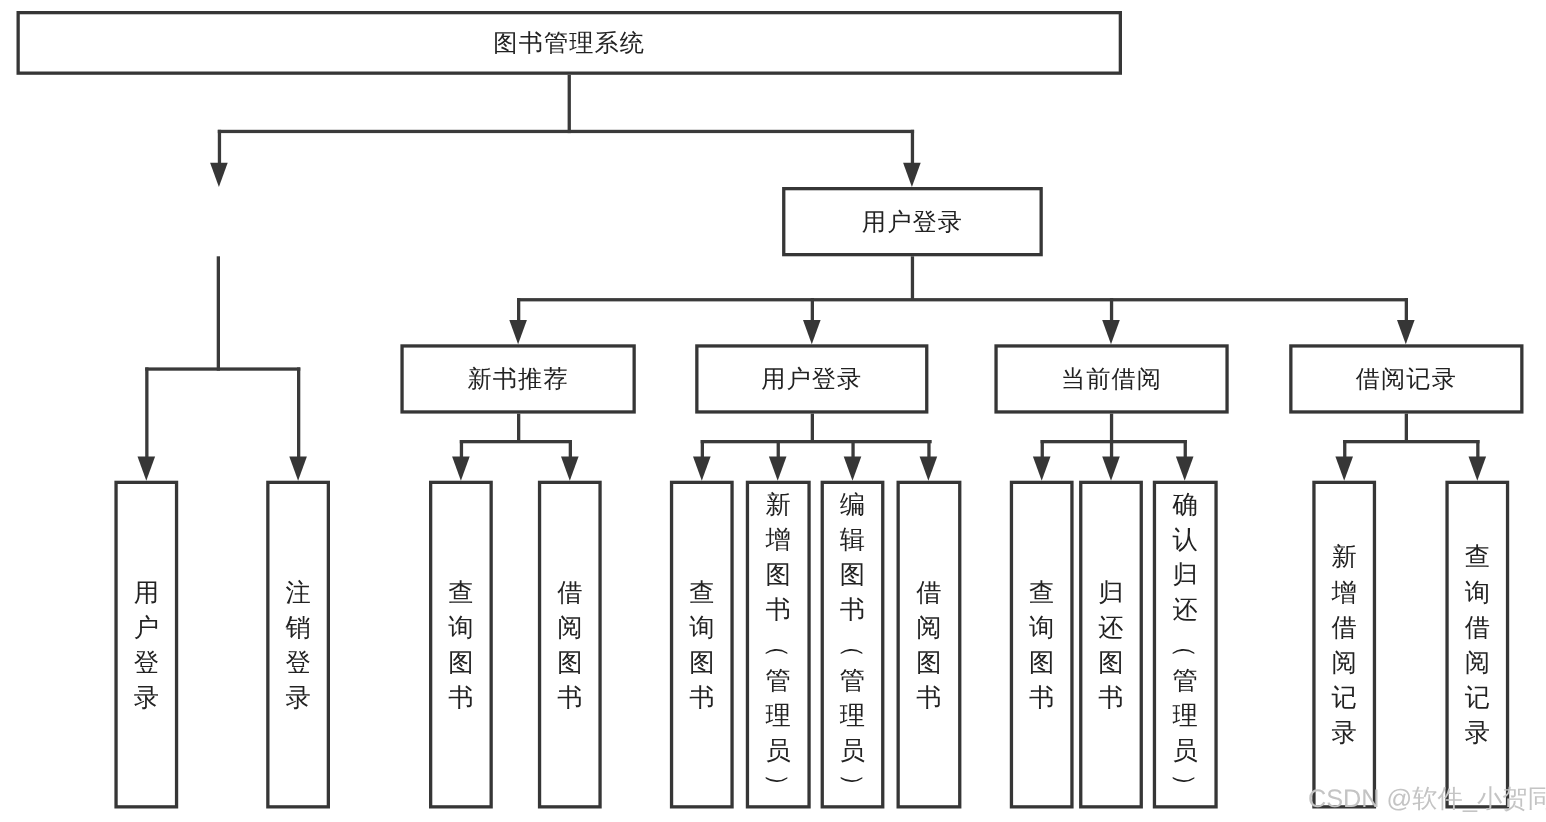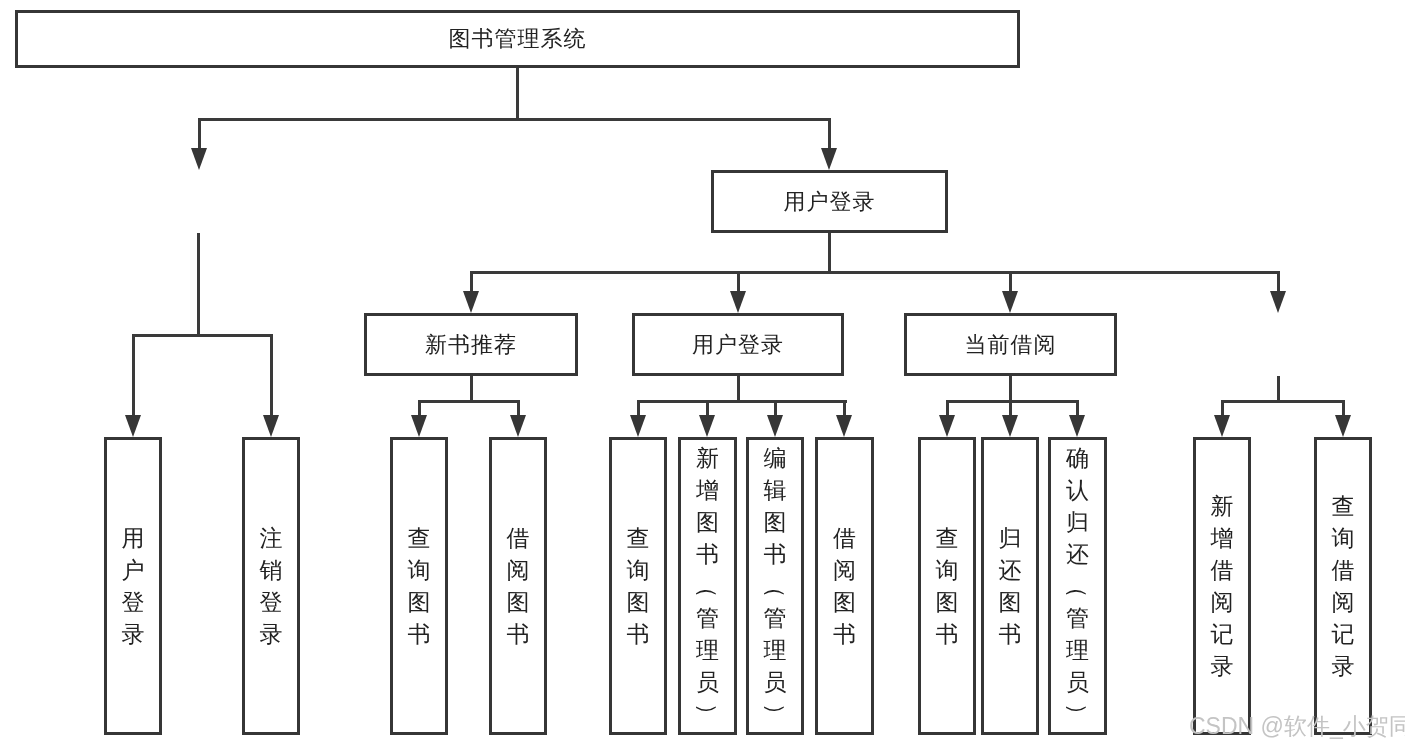--- a/index.html
+++ b/index.html
@@ -60,20 +60,23 @@
 
   <div class="box" style="left:364px;top:313px;width:214px;height:63px">
     <span class="hlbl">新书推荐</span>
   </div>
   <div class="box" style="left:632px;top:313px;width:212px;height:63px">
     <span class="hlbl">用户登录</span>
   </div>
   <div class="box" style="left:904px;top:313px;width:213px;height:63px">
     <span class="hlbl">当前借阅</span>
   </div>
+  <div class="box" style="left:1172px;top:313px;width:213px;height:63px">
+    <span class="hlbl">借阅记录</span>
+  </div>
 
   <div class="box" style="left:104px;top:437px;width:58px;height:298px">
     <span class="vtext">
         <span>用</span>
         <span>户</span>
         <span>登</span>
         <span>录</span>
       </span>
   </div>
   <div class="box" style="left:242px;top:437px;width:58px;height:298px">

